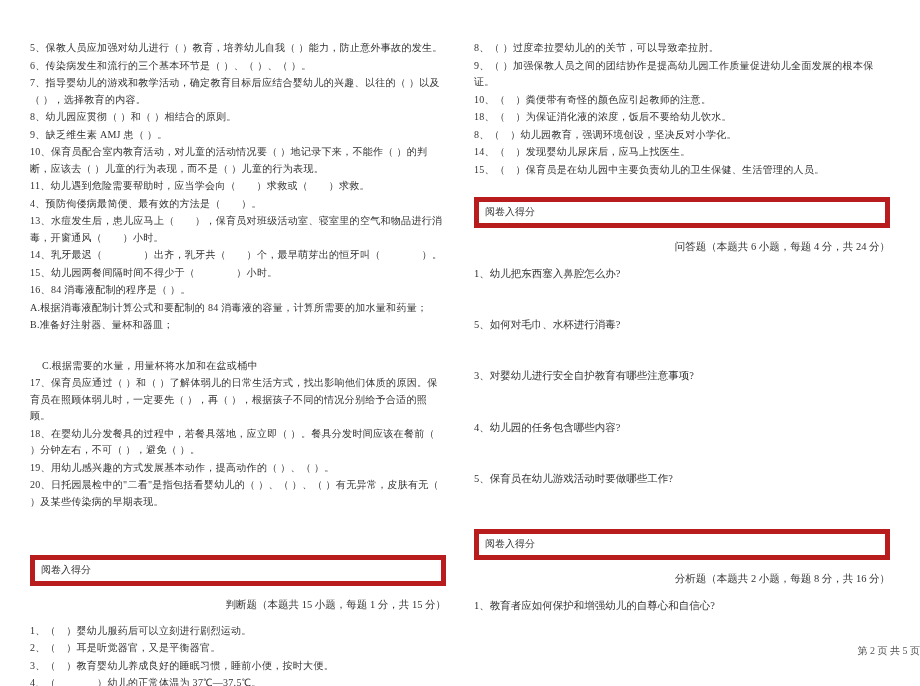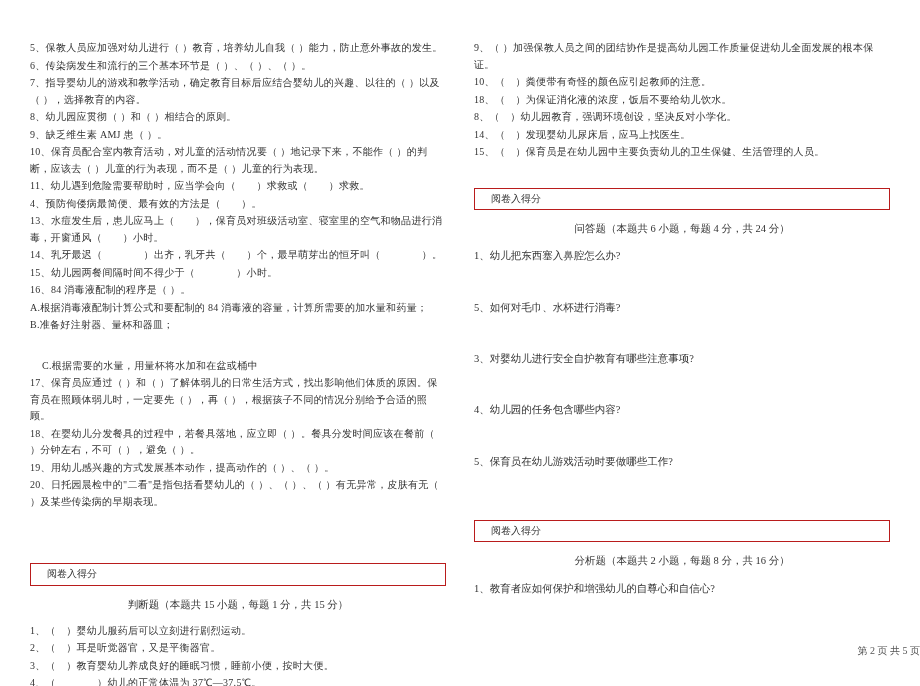--- a/index.html
+++ b/index.html
@@ -24,29 +24,29 @@
     }
     .line {
       margin-bottom: 1px;
       letter-spacing: 0.3px;
     }
     .indent {
       padding-left: 12px;
       margin-top: 24px;
     }
     .section-box {
-      border: 1px solid #b91c1c;
-      padding: 2px 16px;
-      margin: 16px 0 4px 0;
+      border: 5px solid #b91c1c;
+      padding: 2px 6px;
+      margin: 8px 0 4px 0;
       font-size: 10px;
       display: inline-block;
       width: 100%;
     }
     .section-title {
-      text-align: center;
+      text-align: right;
       margin: 6px 0 10px 0;
       font-size: 10.5px;
     }
     .question-item {
       margin: 0 0 24px 0;
       font-size: 10.5px;
     }
     .footer {
       position: absolute;
       bottom: 28px;
@@ -93,20 +93,21 @@
     <div class="line">1、（　）婴幼儿服药后可以立刻进行剧烈运动。</div>
     <div class="line">2、（　）耳是听觉器官，又是平衡器官。</div>
     <div class="line">3、（　）教育婴幼儿养成良好的睡眠习惯，睡前小便，按时大便。</div>
     <div class="line">4、（　　　　）幼儿的正常体温为 37℃—37.5℃。</div>
     <div class="line">5、（　）幼儿的肠管相对成人短。</div>
     <div class="line">6、（　　　　）流感常易引起中耳炎、支气管炎、肺炎、心肌炎等合并症，故应及时治疗，加强护理。</div>
     
   </div>
 
   <div class="col">
+    <div class="line">8、（ ）过度牵拉婴幼儿的的关节，可以导致牵拉肘。</div>
     <div class="line">9、（ ）加强保教人员之间的团结协作是提高幼儿园工作质量促进幼儿全面发展的根本保证。</div>
     <div class="line">10、（　）粪便带有奇怪的颜色应引起教师的注意。</div>
     <div class="line">18、（　）为保证消化液的浓度，饭后不要给幼儿饮水。</div>
     <div class="line">8、（　）幼儿园教育，强调环境创设，坚决反对小学化。</div>
     <div class="line">14、（　）发现婴幼儿尿床后，应马上找医生。</div>
     <div class="line">15、（　）保育员是在幼儿园中主要负责幼儿的卫生保健、生活管理的人员。</div>
 
     <div class="spacer"></div>
 
     <div class="section-box">阅卷入得分</div>

